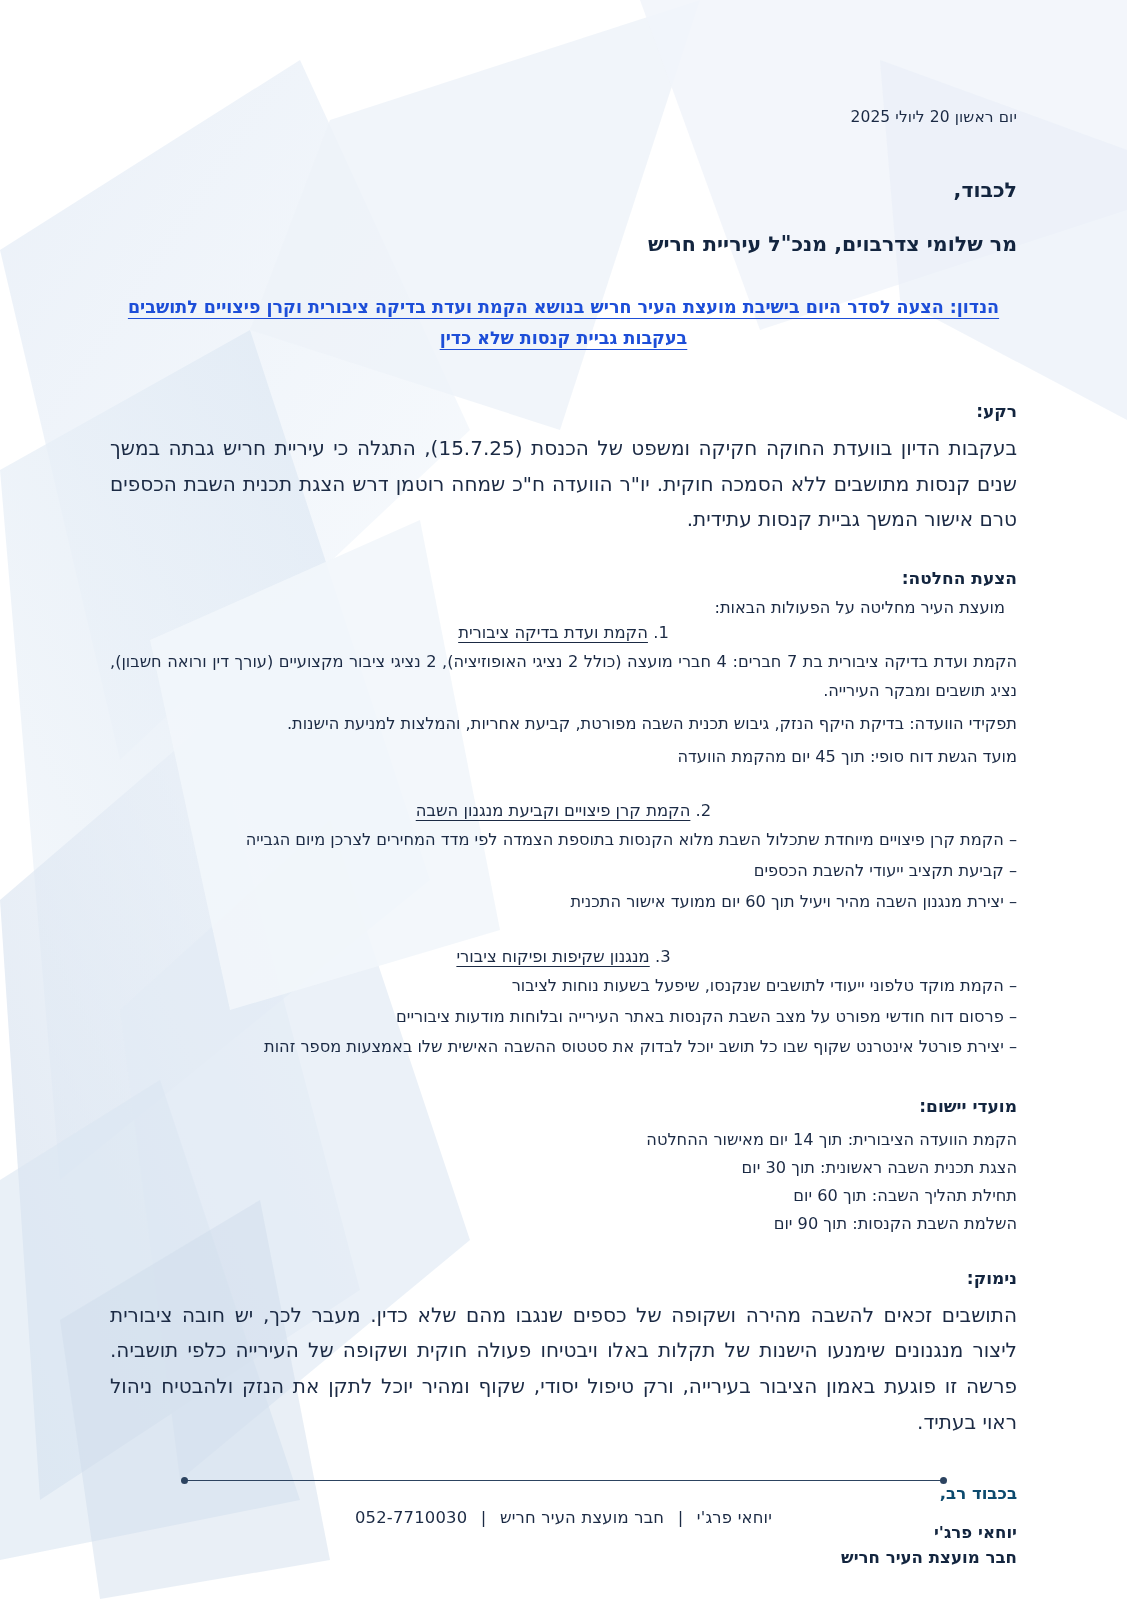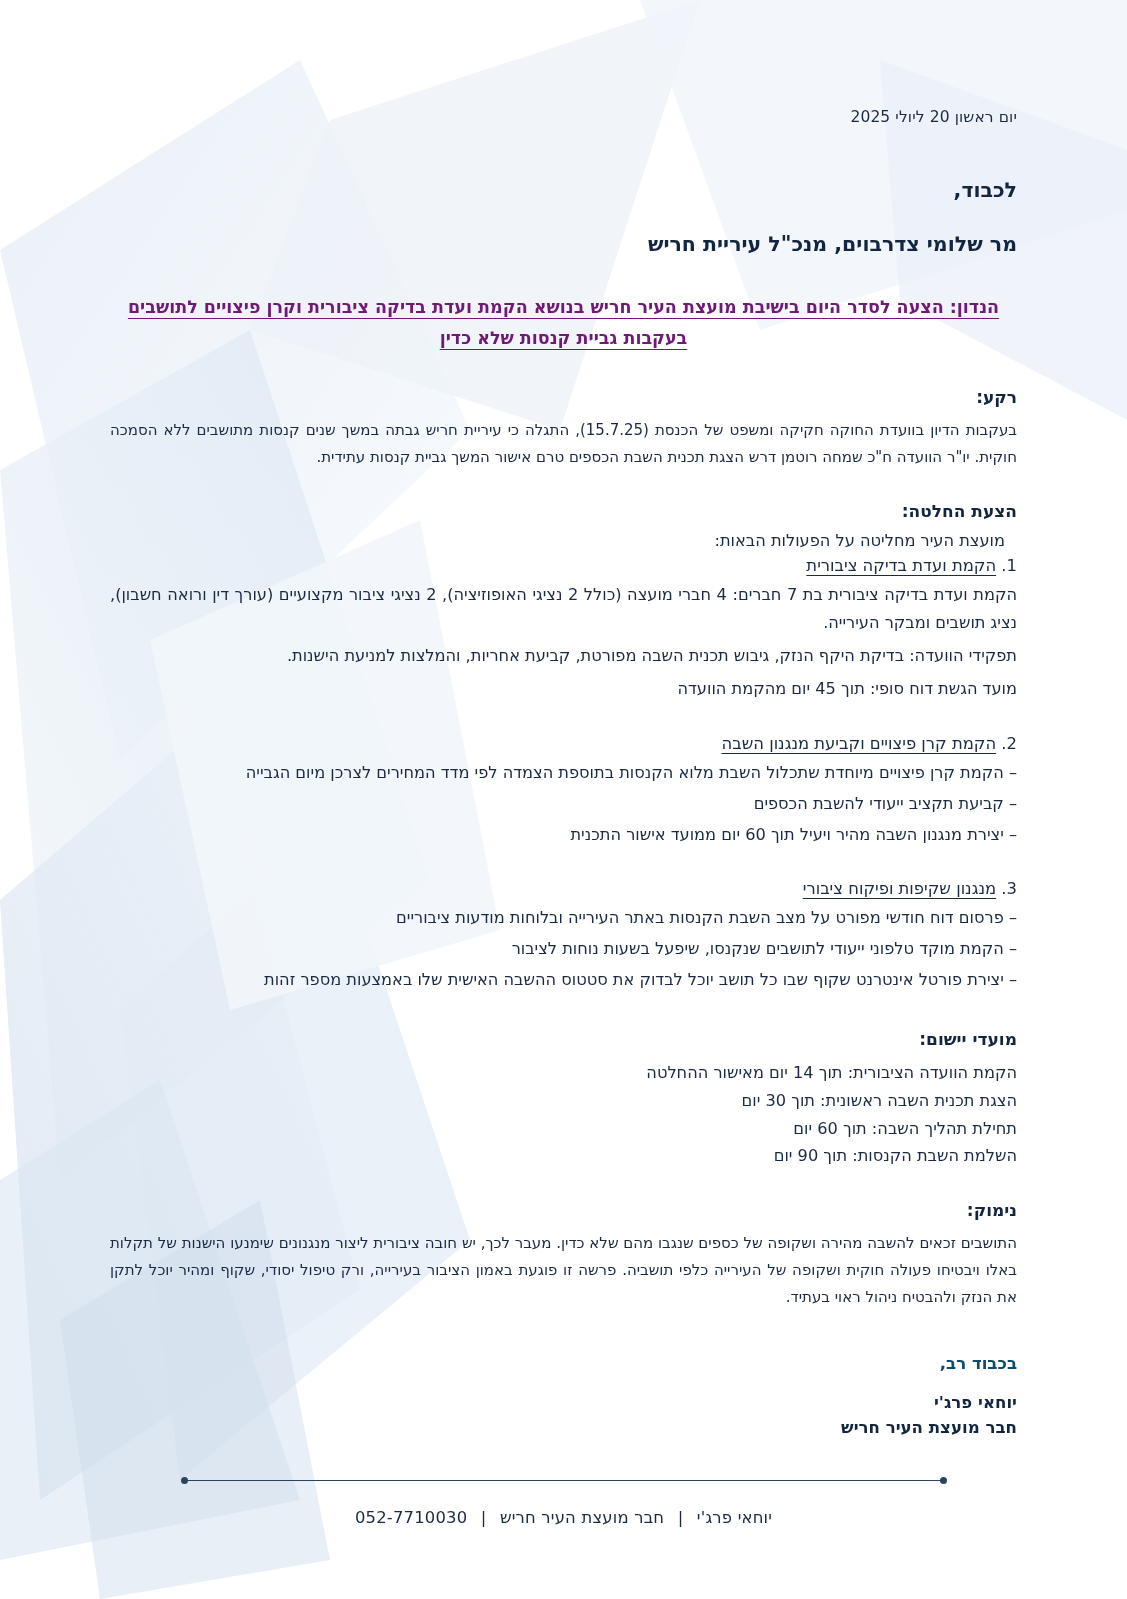--- a/index.html
+++ b/index.html
@@ -56,52 +56,52 @@
     margin: 0 0 36px 0;
     color: #13253f;
   }
   .subject {
     font-size: 17.5px;
     font-weight: bold;
     text-align: center;
     text-decoration: underline;
     text-underline-offset: 5px;
     line-height: 1.75;
-    margin: 0 10px 34px 10px;
-    color: #701a75;
+    margin: 0 10px 48px 10px;
+    color: #1d4ed8;
   }
   .sec-head {
     font-size: 17px;
     font-weight: bold;
     text-align: right;
     margin: 0 0 10px 0;
     color: #13253f;
   }
   p.body {
-    font-size: 15px;
+    font-size: 20px;
     line-height: 1.78;
     text-align: justify;
     text-align-last: right;
     margin: 0 0 22px 0;
     color: #1b2a44;
   }
   p.body.lead {
     margin-bottom: 30px;
   }
   .intro-line {
     font-size: 16.2px;
     text-align: right;
     margin: 0 12px 6px 0;
   }
   .num-item {
     margin: 0 0 4px 0;
   }
   .num-title {
     font-size: 16.4px;
-    text-align: right;
+    text-align: center;
     margin: 0 0 6px 0;
   }
   .num-title .u {
     text-decoration: underline;
     text-underline-offset: 4px;
   }
   .blk {
     font-size: 16.2px;
     line-height: 1.78;
     text-align: justify;
@@ -264,22 +264,22 @@
     </div>
 
     <div class="spacer-26"></div>
 
     <div class="num-item">
       <div class="num-title">
         <span>3.</span>
         <span class="u">מנגנון שקיפות ופיקוח ציבורי</span>
       </div>
       <ul class="dashes">
+        <li>– הקמת מוקד טלפוני ייעודי לתושבים שנקנסו, שיפעל בשעות נוחות לציבור</li>
         <li>– פרסום דוח חודשי מפורט על מצב השבת הקנסות באתר העירייה ובלוחות מודעות ציבוריים</li>
-        <li>– הקמת מוקד טלפוני ייעודי לתושבים שנקנסו, שיפעל בשעות נוחות לציבור</li>
         <li>– יצירת פורטל אינטרנט שקוף שבו כל תושב יוכל לבדוק את סטטוס ההשבה האישית שלו באמצעות מספר זהות</li>
       </ul>
     </div>
 
     <div class="spacer-30"></div>
 
     <div class="sec-head">מועדי יישום:</div>
     <ul class="dates-list">
       <li>הקמת הוועדה הציבורית: תוך 14 יום מאישור ההחלטה</li>
       <li>הצגת תכנית השבה ראשונית: תוך 30 יום</li>

